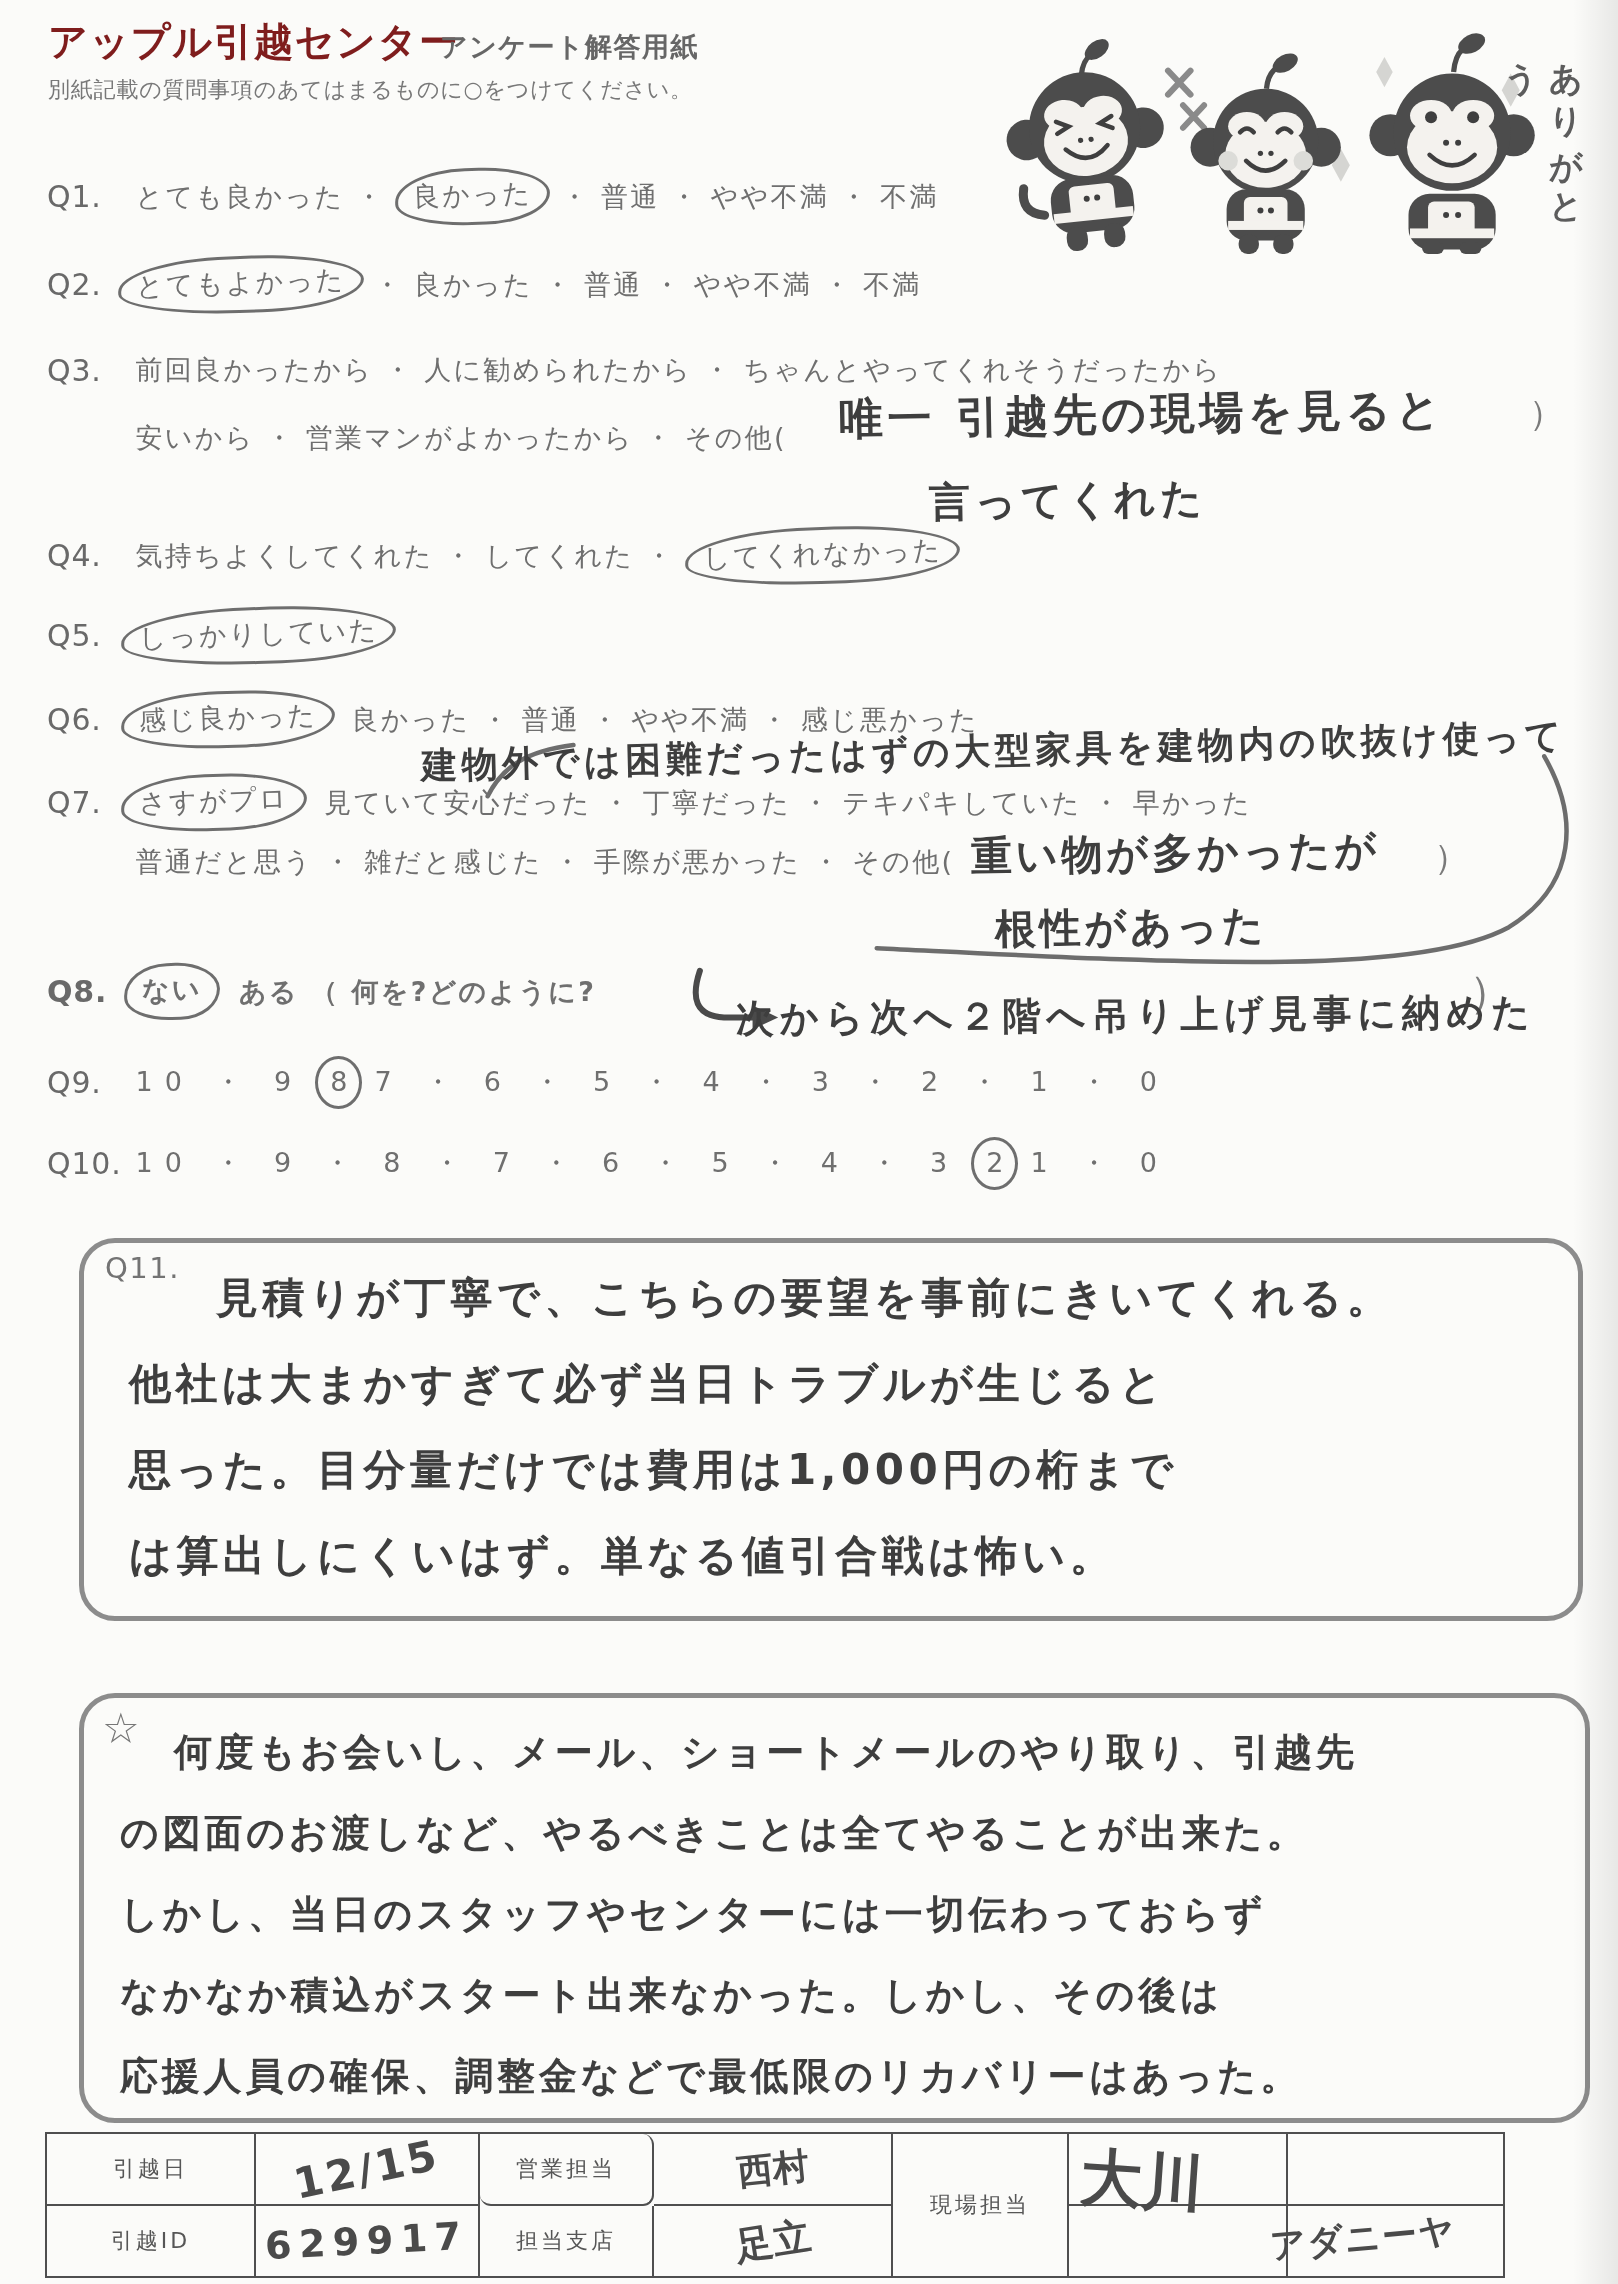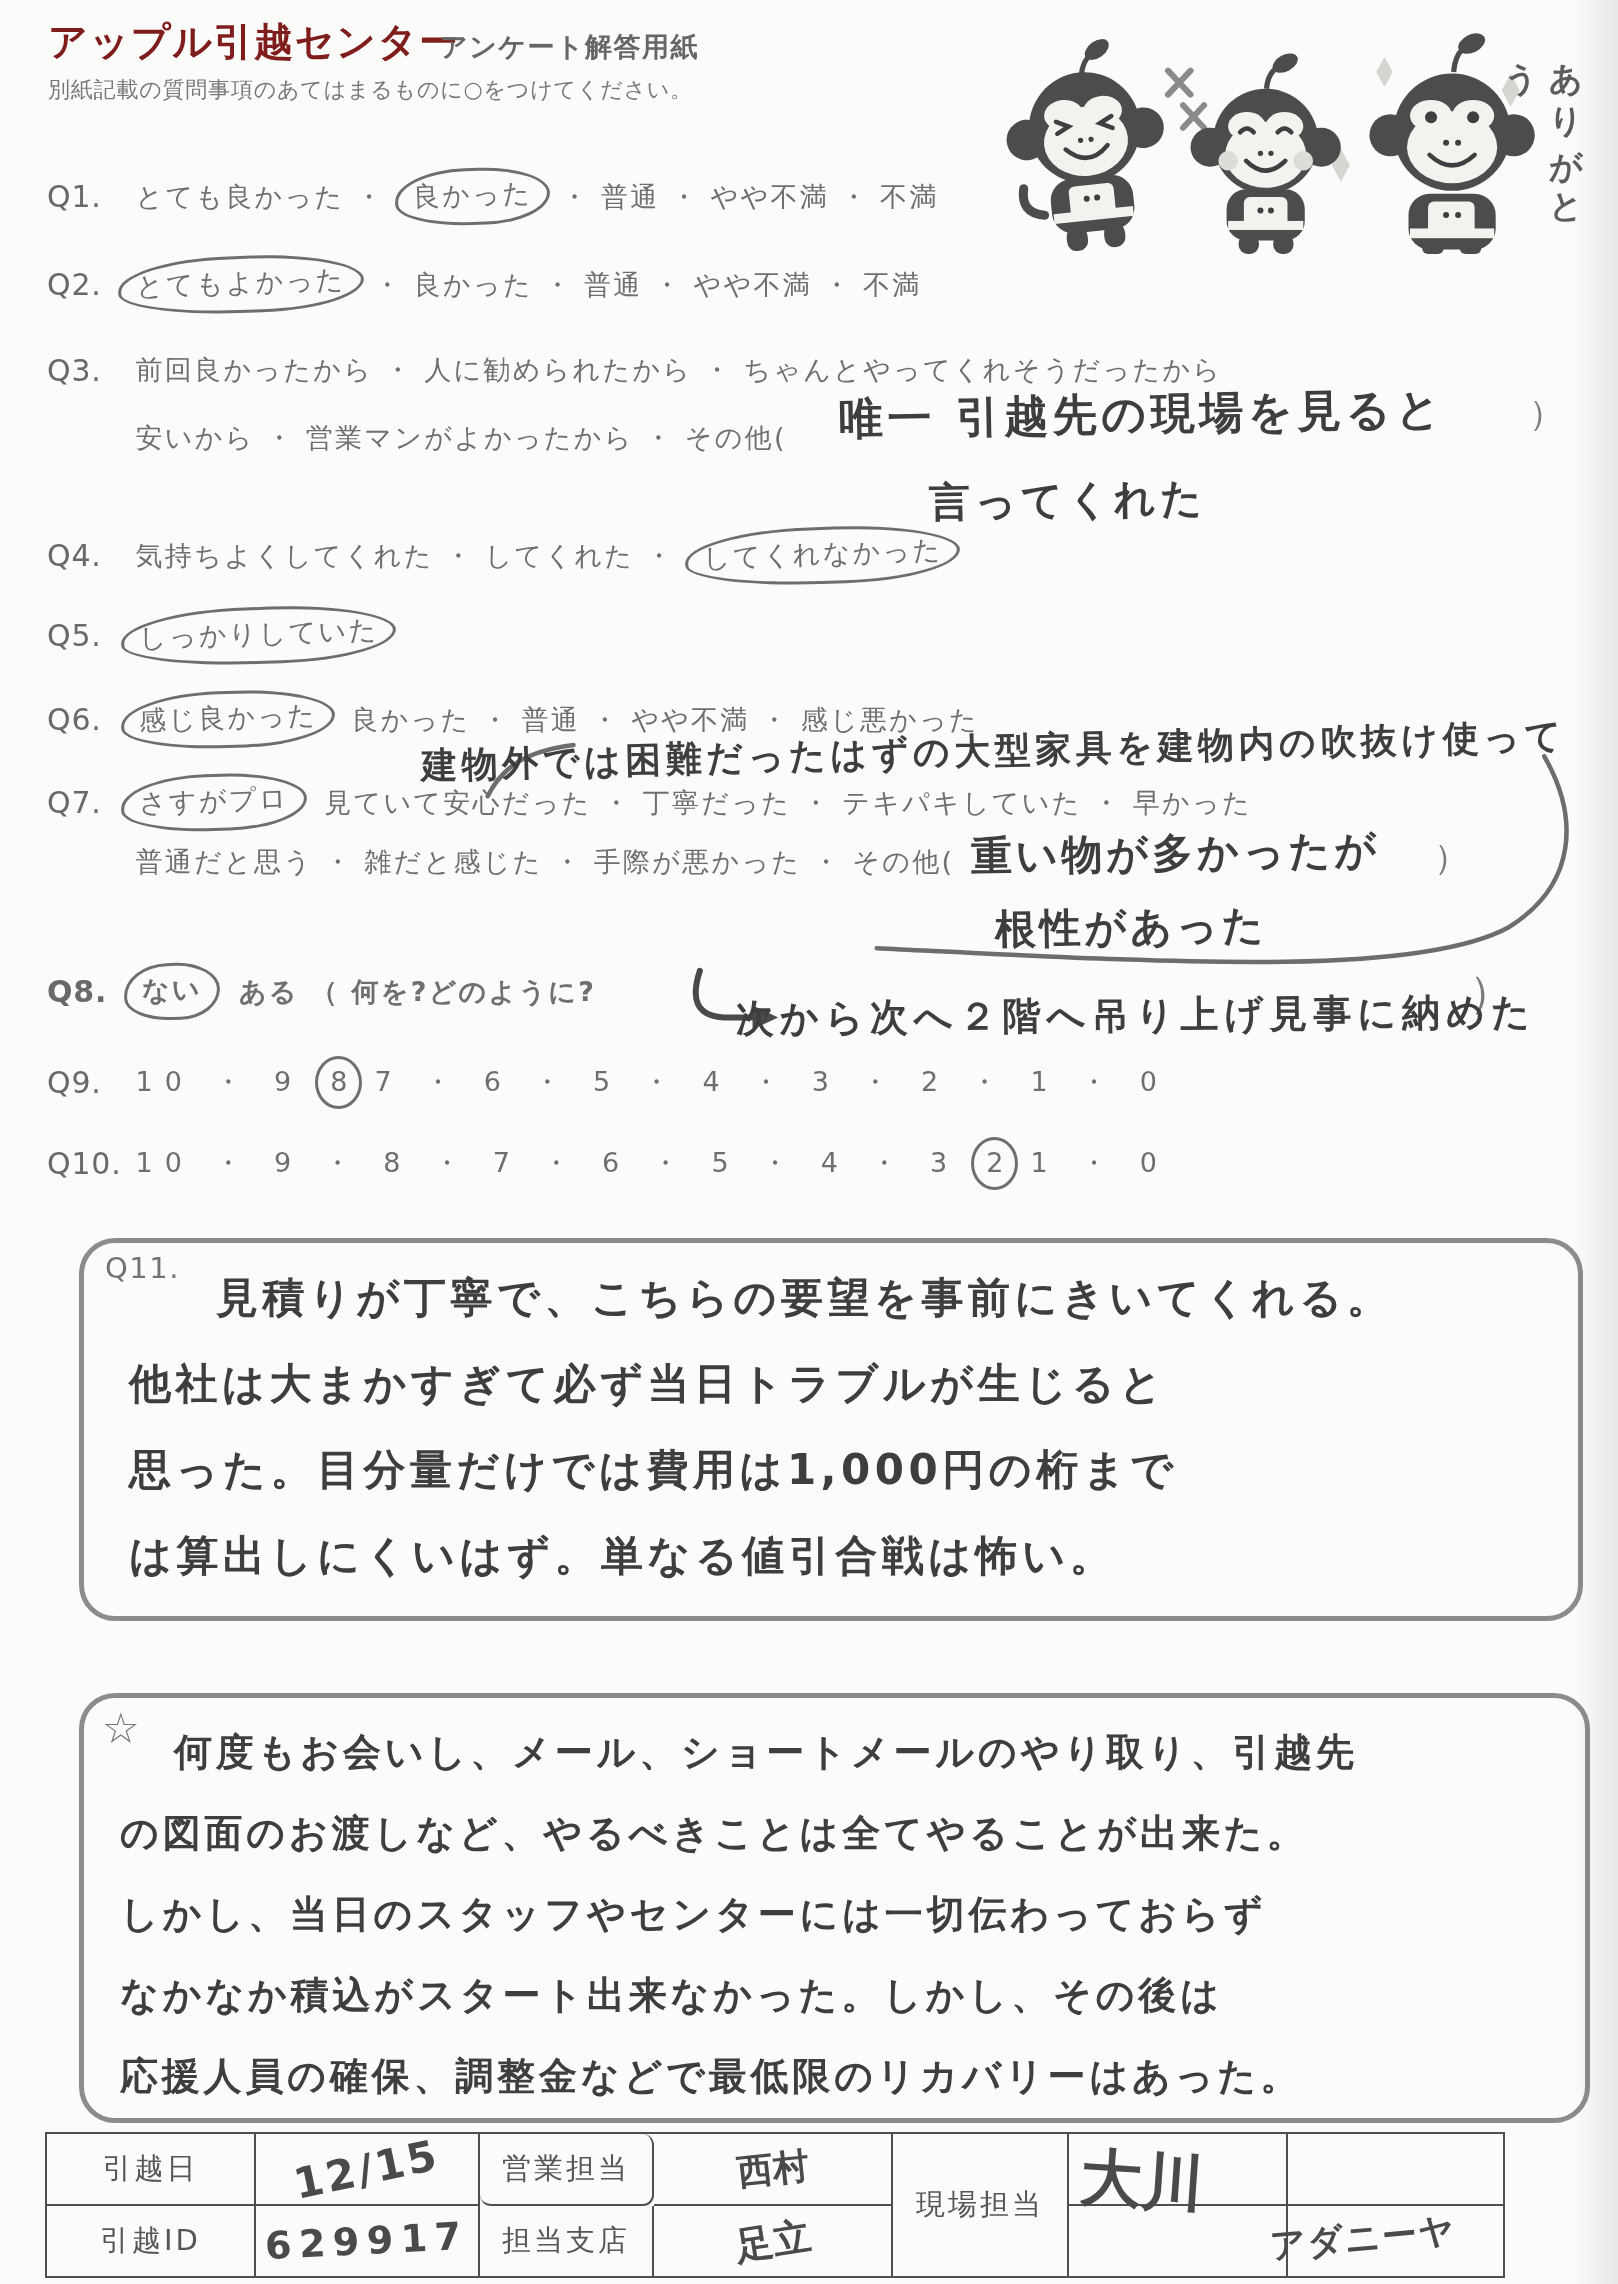--- a/index.html
+++ b/index.html
@@ -84,21 +84,21 @@
     display:grid;
     grid-template-columns:209px 224px 174px 239px 176px 219px 217px;
     grid-template-rows:72px 72px;
     border-top:2.3px solid #4f4f4f; border-left:2.3px solid #4f4f4f;
   }
   .btable .cell {
     border-right:2.3px solid #4f4f4f; border-bottom:2.3px solid #4f4f4f;
     display:flex; align-items:center; justify-content:center;
     position:relative; overflow:visible;
   }
-  .btable .tlabel { font-size:29px; color:#565656; letter-spacing:3px; }
+  .btable .tlabel { font-size:22px; color:#565656; letter-spacing:3px; }
   .btable .merge { grid-row:1 / 3; }
   .thw { font-weight:600; color:#4a4a4a; white-space:nowrap; }
   .hw-date { font-size:42px; transform:rotate(-12deg); letter-spacing:3px; }
   .hw-id { font-size:38px; transform:rotate(-3deg); letter-spacing:7.5px; }
   .hw-sales { font-size:36px; transform:rotate(-6deg); }
   .hw-branch { font-size:38px; transform:rotate(-9deg); }
   .hw-site { position:absolute; left:1033px; top:4.5px; font-size:62px; transform:rotate(4deg); z-index:2; }
   .hw-sign { position:absolute; left:1223px; top:81px; font-size:35px; transform:rotate(-5deg); letter-spacing:1.5px; z-index:2; }
 </style>
 </head>

